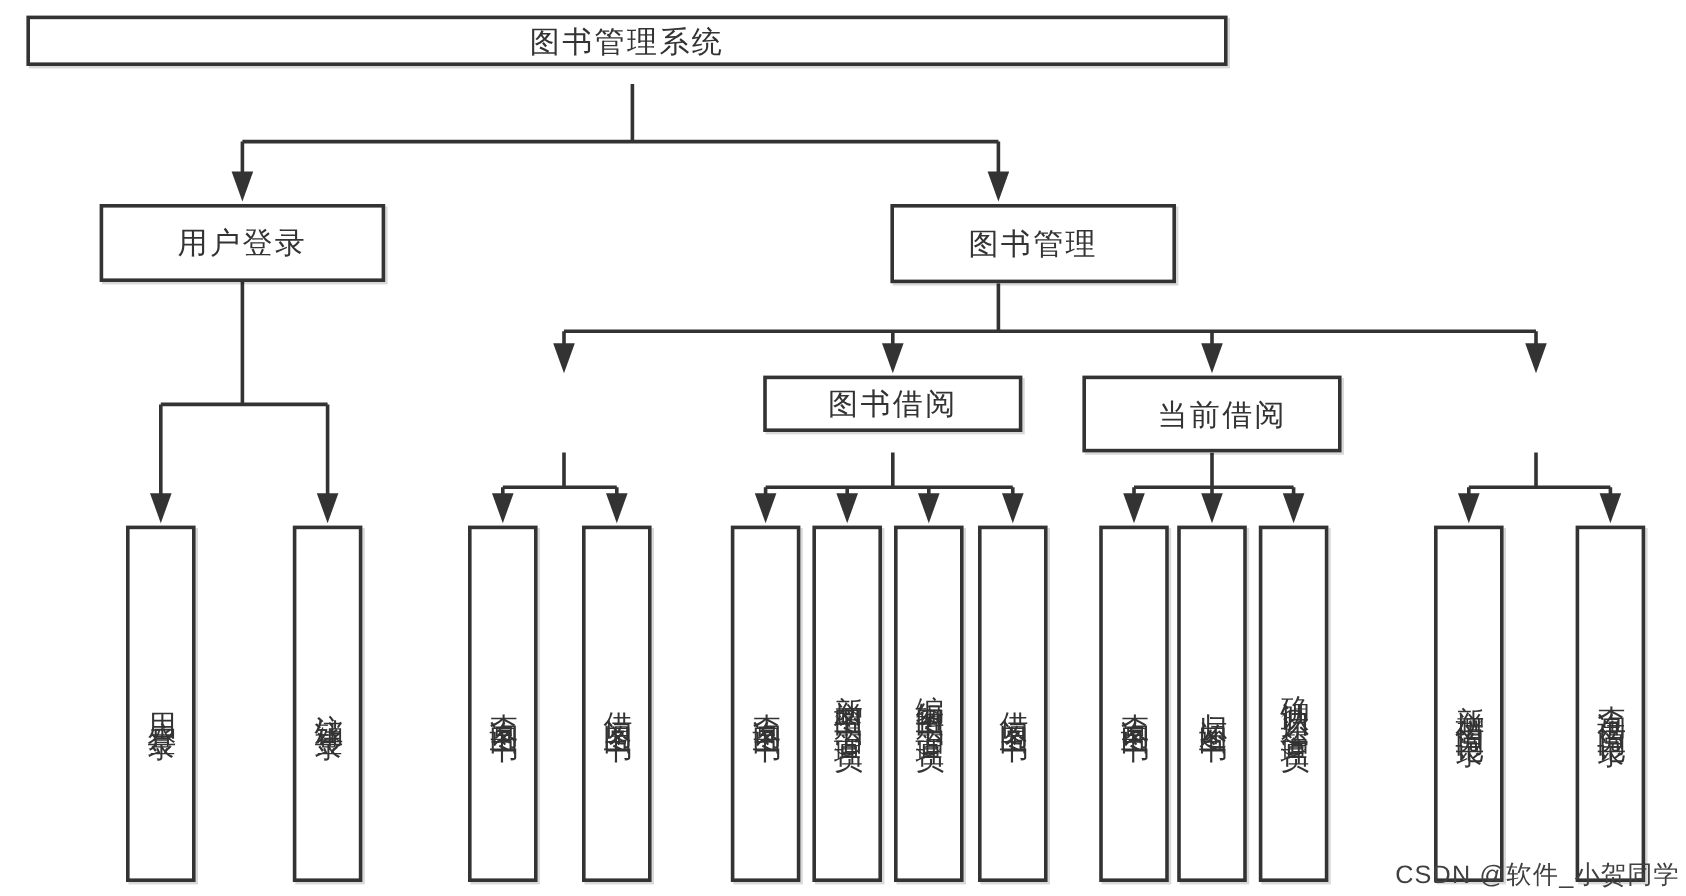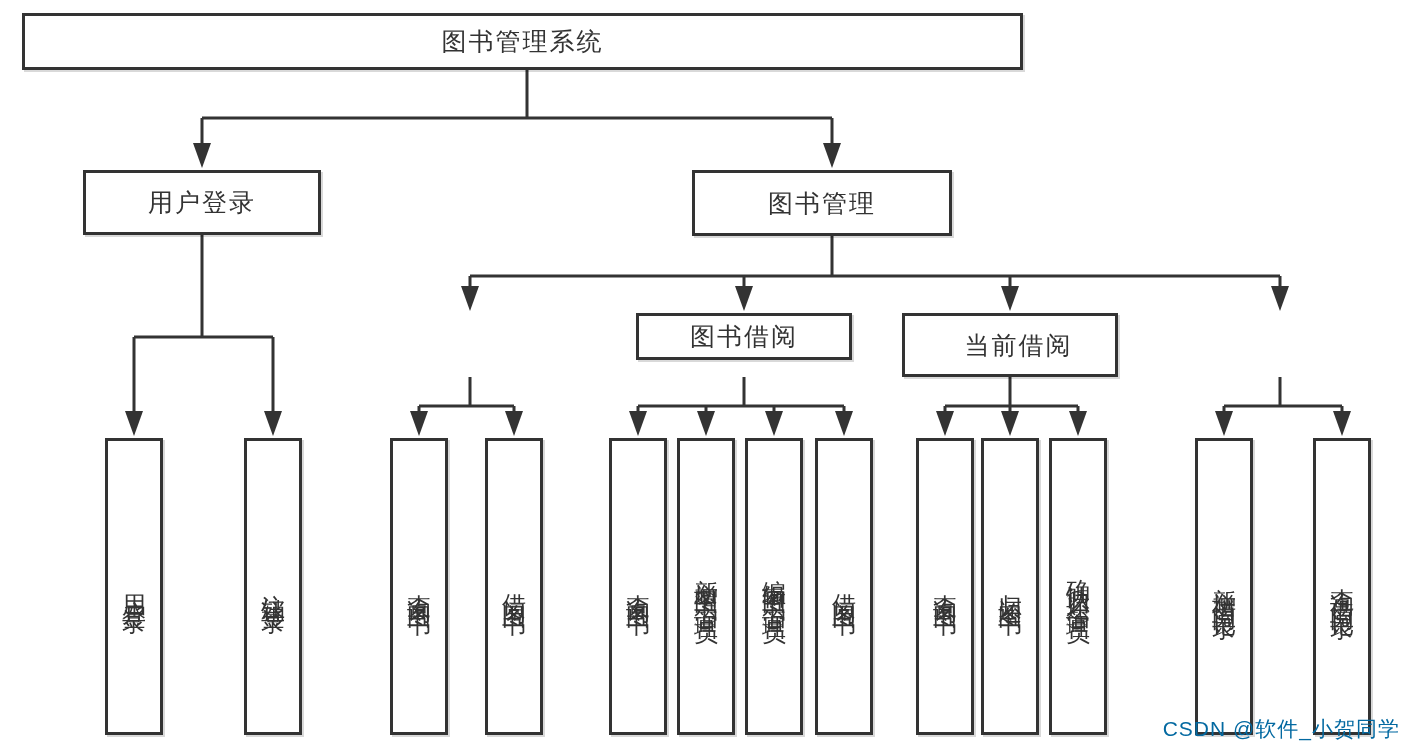--- a/index.html
+++ b/index.html
@@ -39,21 +39,21 @@
     letter-spacing: 6px;
     line-height: 1;
     white-space: nowrap;
   }
   .leaf { top: 438px; width: 58px; height: 297px; }
   #watermark {
     position: absolute;
     right: 5px;
     bottom: 4px;
     font-size: 21px;
-    color: #0369a1;
+    color: #404040;
     letter-spacing: 1px;
     white-space: nowrap;
     margin-left: 36px;
   }
 </style>
 </head>
 <body>
 
 <div id="canvas">
 
@@ -83,28 +83,28 @@
       <polygon points="765,411 783,411 774,436"></polygon>
       <polygon points="835,411 853,411 844,436"></polygon>
       <polygon points="936,411 954,411 945,436"></polygon>
       <polygon points="1001,411 1019,411 1010,436"></polygon>
       <polygon points="1069,411 1087,411 1078,436"></polygon>
       <polygon points="1215,411 1233,411 1224,436"></polygon>
       <polygon points="1333,411 1351,411 1342,436"></polygon>
     </g>
   </svg>
 
-  <div class="box" style="left:22px; top:13px; width:1001px; height:57px;">
+  <div class="box" style="left:22px; top:13px; width:1001px; height:42px;">
     <span class="h-label">图书管理系统</span>
   </div>
 
   <div class="box" style="left:83px; top:170px; width:238px; height:65px;">
     <span class="h-label">用户登录</span>
   </div>
-  <div class="box" style="left:692px; top:170px; width:260px; height:66px;">
+  <div class="box" style="left:742px; top:170px; width:238px; height:66px;">
     <span class="h-label">图书管理</span>
   </div>
 
   <div class="box" style="left:636px; top:313px; width:216px; height:47px;">
     <span class="h-label">图书借阅</span>
   </div>
   <div class="box" style="left:902px; top:313px; width:216px; height:64px;padding-left:17px;">
     <span class="h-label">当前借阅</span>
   </div>
 

